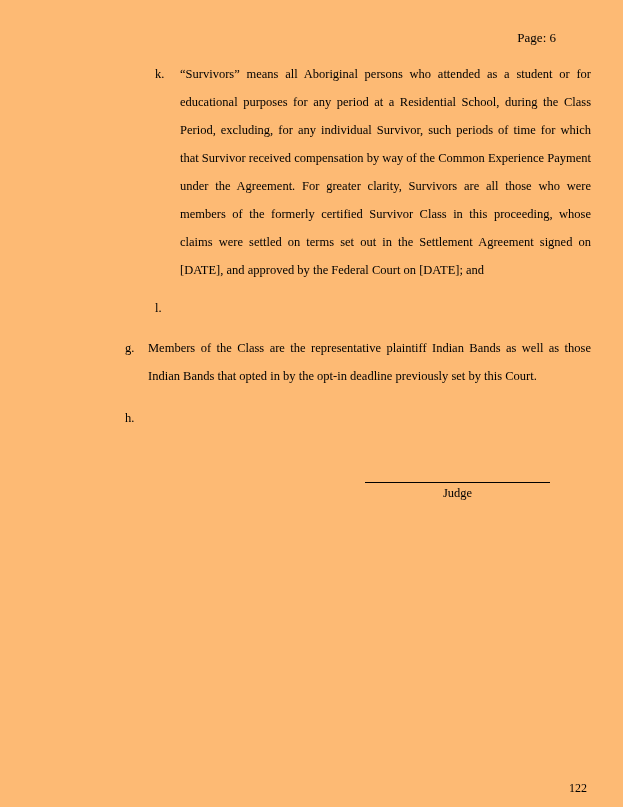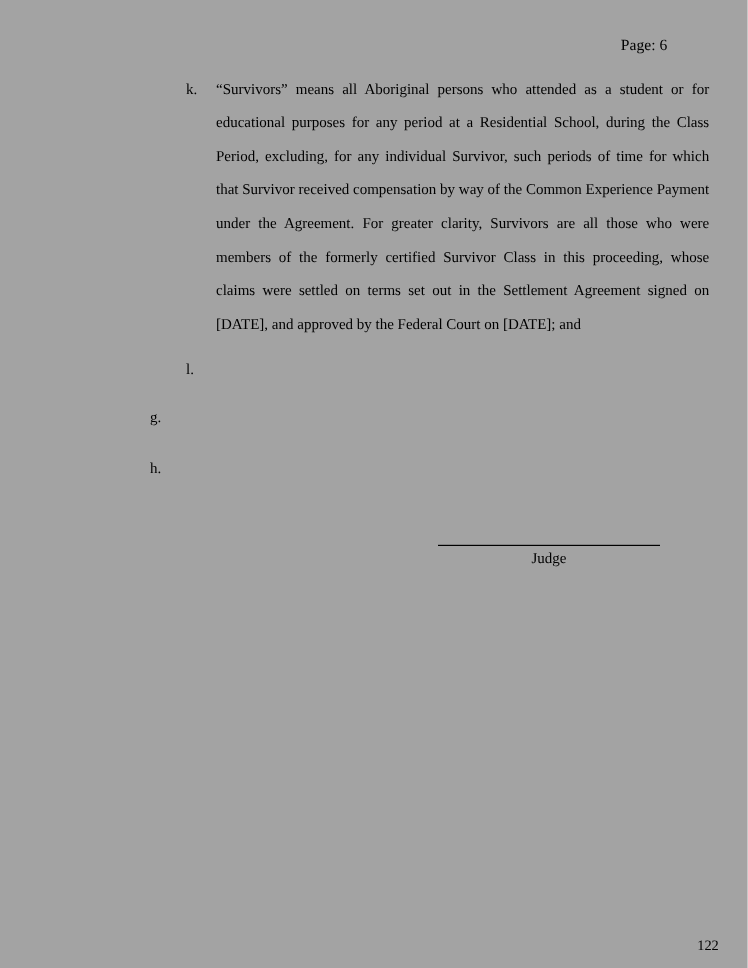--- a/index.html
+++ b/index.html
@@ -5,21 +5,21 @@
   html, body {
     margin: 0;
     padding: 0;
     background: #e8e8e8;
   }
   .page {
     position: relative;
     width: 623px;
     height: 807px;
     margin: 0 auto;
-    background: #a3a3a3;
+    background: #fdba74;
     font-family: "Liberation Serif", serif;
     color: #000000;
     box-sizing: border-box;
     overflow: hidden;
   }
   .page-header {
     position: absolute;
     top: 30px;
     right: 67px;
     font-size: 13px;
@@ -69,21 +69,21 @@
     width: 100%;
   }
   .signature-label {
     font-size: 12.5px;
     line-height: 16px;
     padding-top: 2px;
   }
   .page-footer {
     position: absolute;
     bottom: 12px;
-    right: 24px;
+    right: 36px;
     font-size: 12px;
     line-height: 14px;
   }
 </style>
 </head>
 <body>
 
 <div class="page">
 
   <div class="page-header">Page: 6</div>
@@ -94,20 +94,21 @@
       <span class="label">k.</span>
       <span class="text">“Survivors” means all Aboriginal persons who attended as a student or for educational purposes for any period at a Residential School, during the Class Period, excluding, for any individual Survivor, such periods of time for which that Survivor received compensation by way of the Common Experience Payment under the Agreement. For greater clarity, Survivors are all those who were members of the formerly certified Survivor Class in this proceeding, whose claims were settled on terms set out in the Settlement Agreement signed on [DATE], and approved by the Federal Court on [DATE]; and</span>
     </div>
 
     <div class="list-item indent-2 item-l">
       <span class="label">l.</span>
     </div>
 
     <div class="list-item indent-1 item-g">
       <span class="label">g.</span>
+      <span class="text">Members of the Class are the representative plaintiff Indian Bands as well as those Indian Bands that opted in by the opt-in deadline previously set by this Court.</span>
     </div>
 
     <div class="list-item indent-1 item-h">
       <span class="label">h.</span>
     </div>
 
     <div class="signature-block">
       <div class="signature-inner">
         <div class="signature-line"></div>
         <div class="signature-label">Judge</div>

